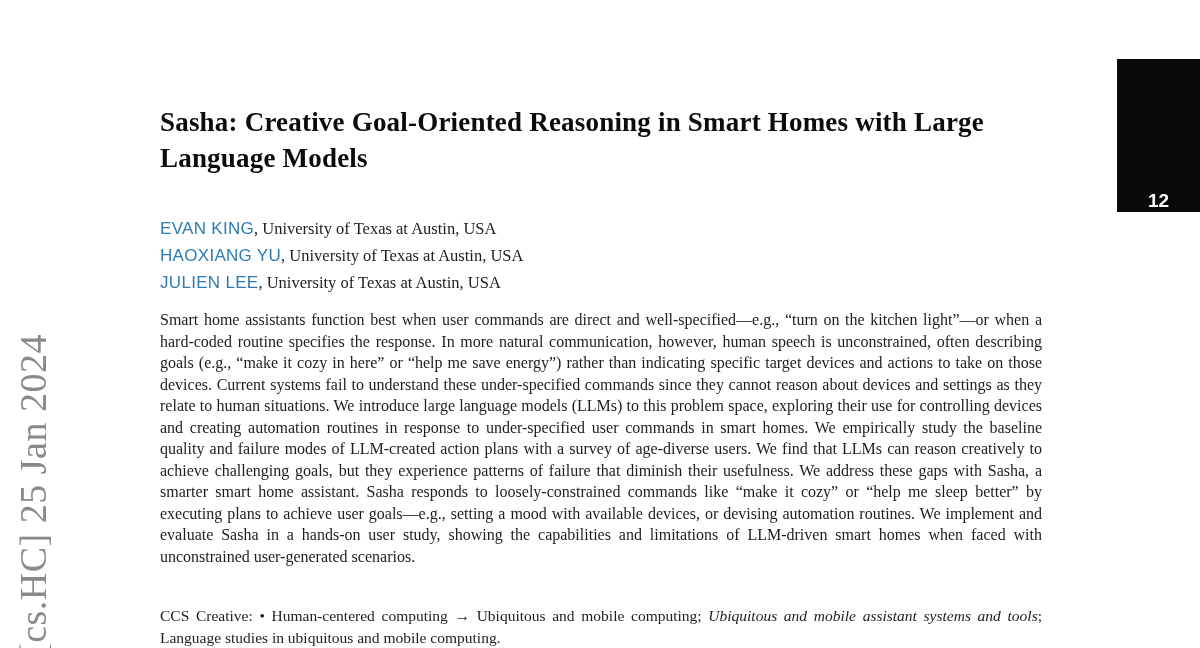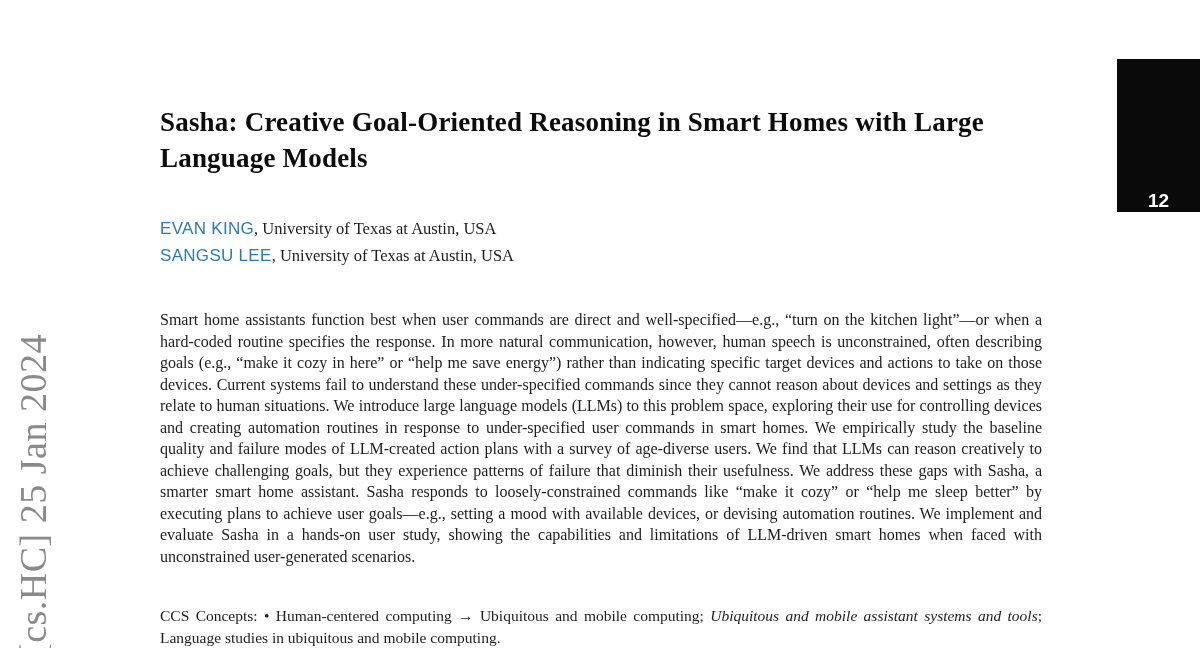--- a/index.html
+++ b/index.html
@@ -111,19 +111,22 @@
   <span>12</span>
 </div>
 
 <h1 class="paper-title">Sasha: Creative Goal-Oriented Reasoning in Smart Homes with Large Language Models</h1>
 
 <div class="authors">
   <div class="author-line">
     <span class="author-name">EVAN KING</span><span class="author-aff">, University of Texas at Austin, USA</span>
   </div>
   <div class="author-line">
-    <span class="author-name">SANGSU LEE</span><span class="author-aff">, University of Texas at Austin, USA</span>
+    <span class="author-name">HAOXIANG YU</span><span class="author-aff">, University of Texas at Austin, USA</span>
+  </div>
+  <div class="author-line">
+    <span class="author-name">JULIEN LEE</span><span class="author-aff">, University of Texas at Austin, USA</span>
   </div>
 </div>
 
 <p class="abstract">Smart home assistants function best when user commands are direct and well-specified—e.g., “turn on the kitchen light”—or when a hard-coded routine specifies the response. In more natural communication, however, human speech is unconstrained, often describing goals (e.g., “make it cozy in here” or “help me save energy”) rather than indicating specific target devices and actions to take on those devices. Current systems fail to understand these under-specified commands since they cannot reason about devices and settings as they relate to human situations. We introduce large language models (LLMs) to this problem space, exploring their use for controlling devices and creating automation routines in response to under-specified user commands in smart homes. We empirically study the baseline quality and failure modes of LLM-created action plans with a survey of age-diverse users. We find that LLMs can reason creatively to achieve challenging goals, but they experience patterns of failure that diminish their usefulness. We address these gaps with Sasha, a smarter smart home assistant. Sasha responds to loosely-constrained commands like “make it cozy” or “help me sleep better” by executing plans to achieve user goals—e.g., setting a mood with available devices, or devising automation routines. We implement and evaluate Sasha in a hands-on user study, showing the capabilities and limitations of LLM-driven smart homes when faced with unconstrained user-generated scenarios.</p>
 
-<p class="ccs"><span>CCS Concepts: </span><span>• </span><span class="b">Human-centered computing → Ubiquitous and mobile computing</span><span>; </span><span class="i">Ubiquitous and mobile assistant systems and tools</span><span>; </span><span>Language studies in ubiquitous and mobile computing.</span></p>
+<p class="ccs"><span>CCS Creative: </span><span>• </span><span class="b">Human-centered computing → Ubiquitous and mobile computing</span><span>; </span><span class="i">Ubiquitous and mobile assistant systems and tools</span><span>; </span><span>Language studies in ubiquitous and mobile computing.</span></p>
 
 </body></html>

